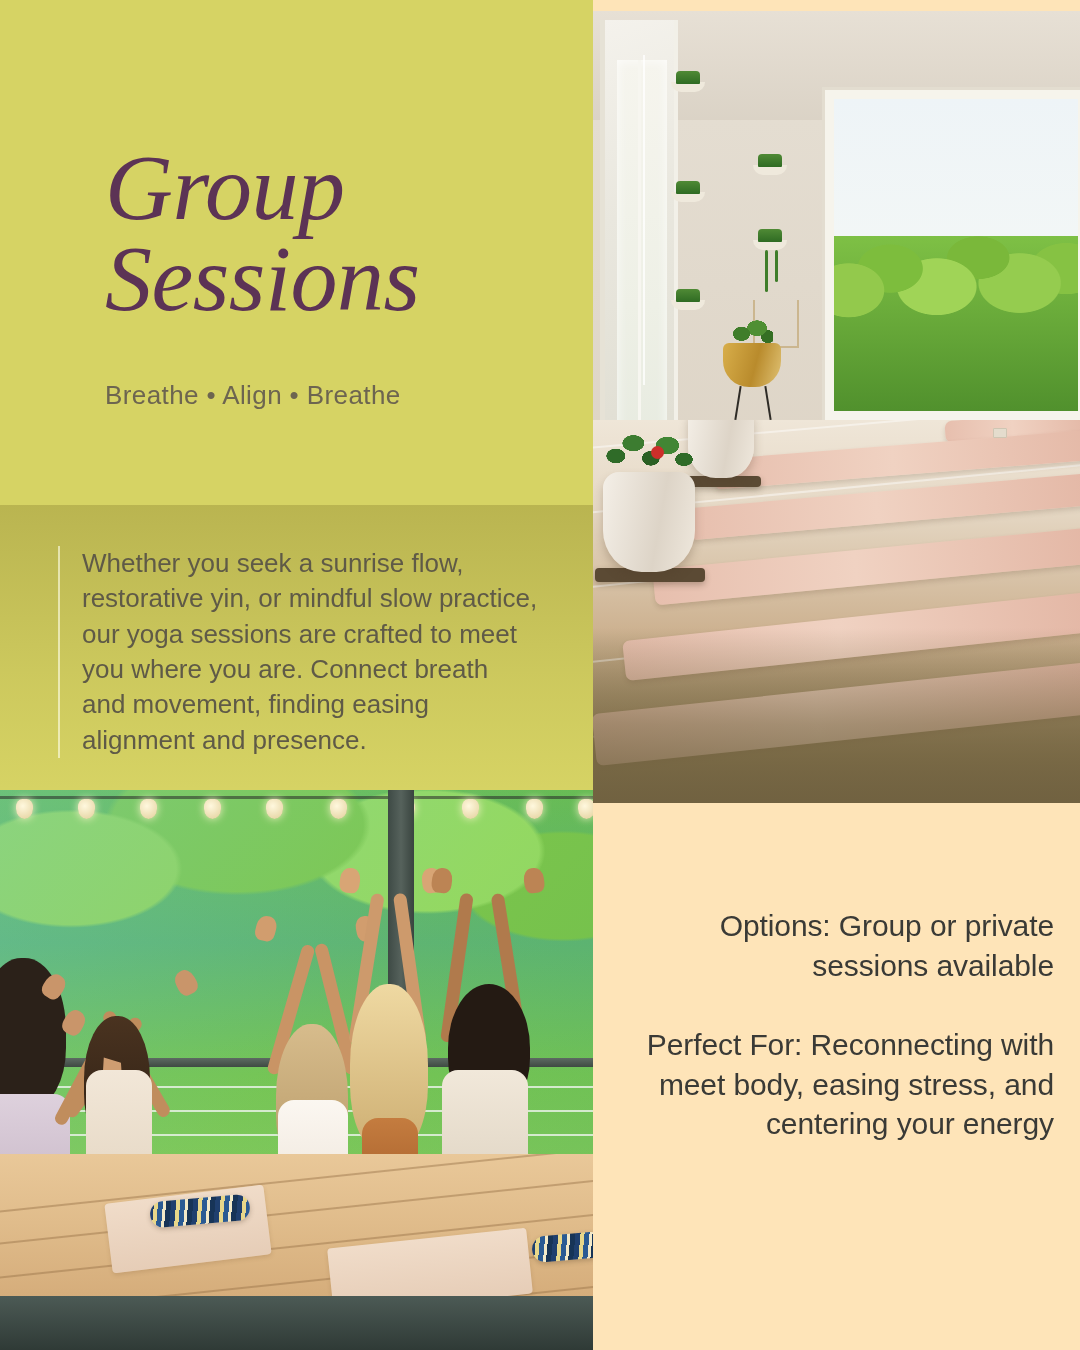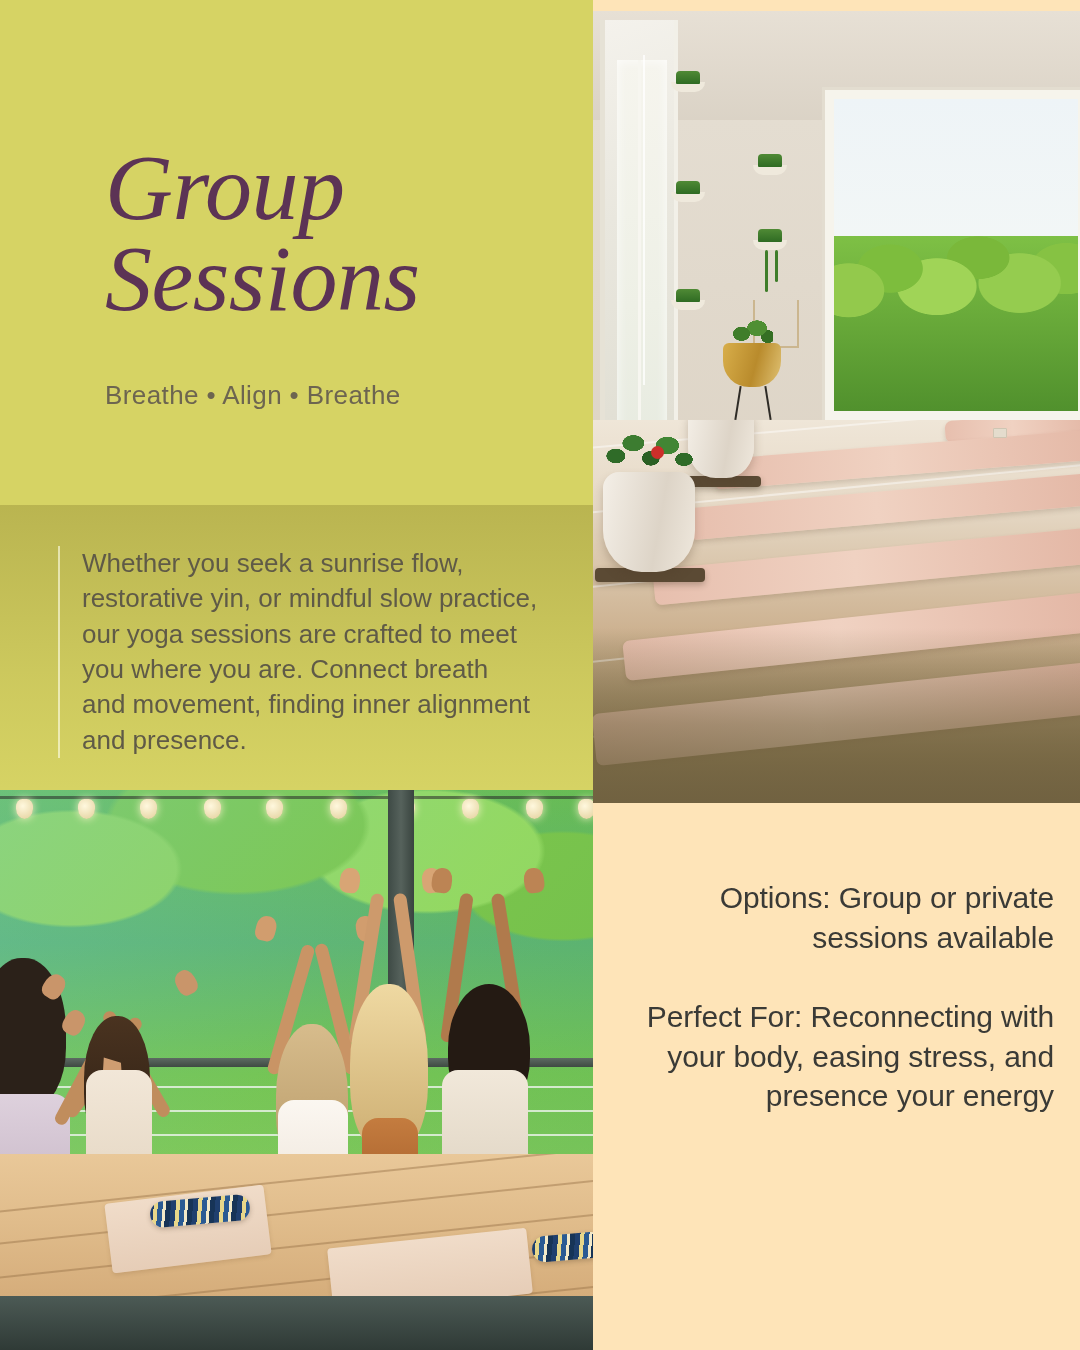--- a/index.html
+++ b/index.html
@@ -339,39 +339,40 @@
     padding:75px 26px 0 22px;
     text-align:right;
   }
   .cream-line {
     font-family:"Liberation Sans", sans-serif;
     font-size:30px;
     font-weight:300;
     line-height:1.32;
     color:#3a3a36;
     letter-spacing:-0.1px;
+    margin-top:28px;
   }
   .cream-line + .cream-line { margin-top:40px; }
 </style>
 </head>
 <body>
 
 <div id="poster">
 
   <div class="lime-panel"></div>
   <div class="olive-overlay"></div>
 
   <div class="title-block">
     <div class="poster-title">Group
 Sessions</div>
     <div class="poster-tagline">Breathe • Align • Breathe</div>
   </div>
 
   <div class="para-block">
-    <div class="para-text">Whether you seek a sunrise flow, restorative yin, or mindful slow practice, our yoga sessions are crafted to meet you where you are. Connect breath and movement, finding inner alignment and presence.</div>
+    <div class="para-text">Whether you seek a sunrise flow, restorative yin, or mindful slow practice, our yoga sessions are crafted to meet you where you are. Connect breath and movement, finding easing alignment and presence.</div>
   </div>
 
   <div class="photo-studio">
     <div class="ps-top-strip"></div>
     <div class="ps-ceiling"></div>
     <div class="ps-wall"></div>
 
     <div class="ps-window-left">
       <div class="ps-winleft-glass"></div>
       <div class="ps-winleft-mullion"></div>
@@ -506,16 +507,16 @@
       <div class="pg-deckmat" style="left:108px; top:40px; width:160px; height:70px; transform:rotate(-7deg);"></div>
       <div class="pg-deckmat" style="left:330px; top:84px; width:200px; height:66px; transform:rotate(-6deg);"></div>
       <div class="pg-bolster" style="left:150px; top:44px; width:100px; transform:rotate(-5deg);"></div>
       <div class="pg-bolster" style="left:532px; top:80px; width:72px; transform:rotate(-5deg);"></div>
     </div>
     <div class="pg-railbottom"></div>
   </div>
 
   <div class="cream-panel">
     <div class="cream-line">Options: Group or private sessions available</div>
-    <div class="cream-line">Perfect For: Reconnecting with your body, easing stress, and presence your energy</div>
+    <div class="cream-line">Perfect For: Reconnecting with meet body, easing stress, and centering your energy</div>
   </div>
 
 </div>
 
 </body></html>

